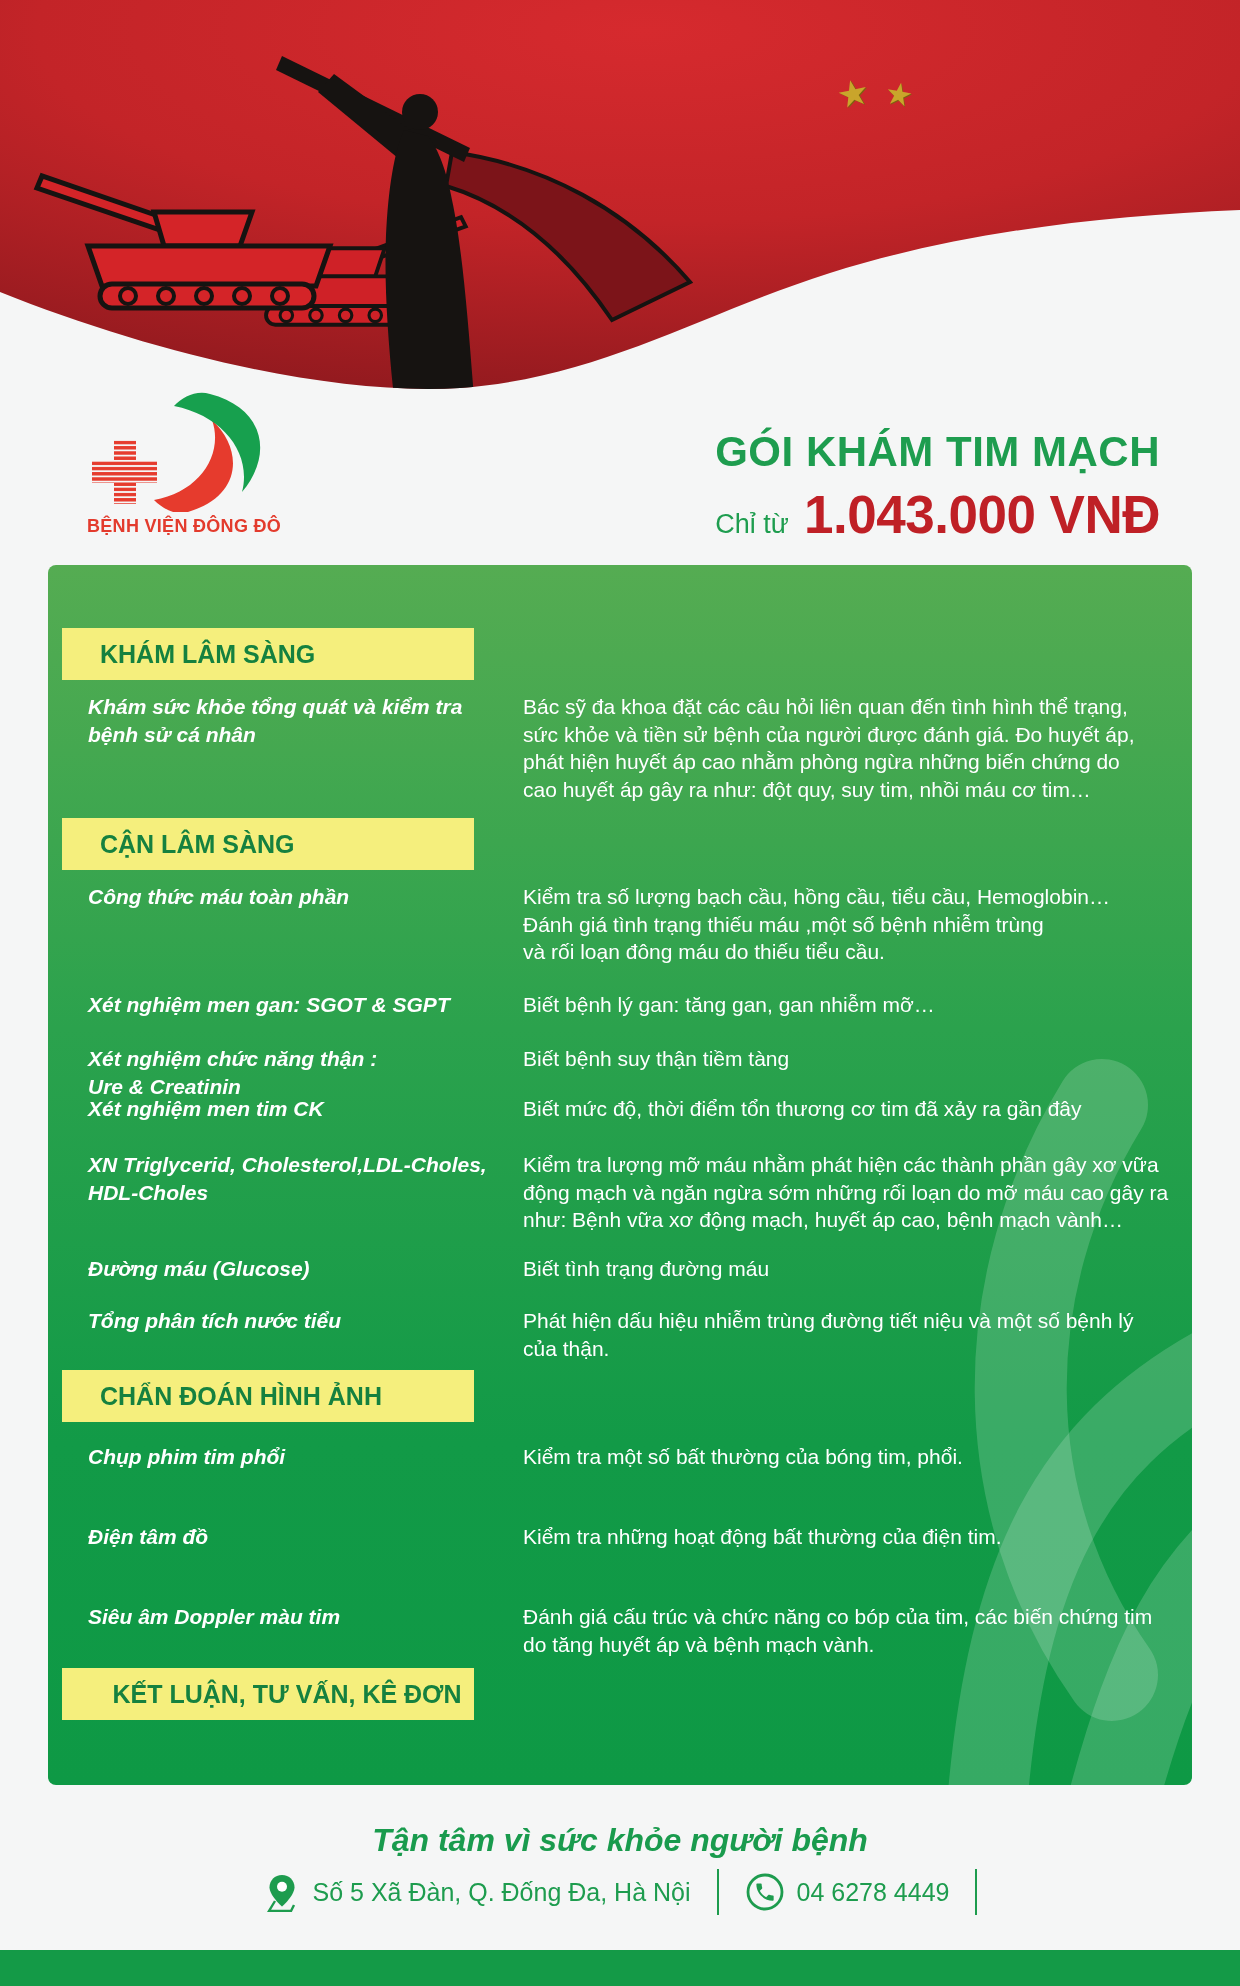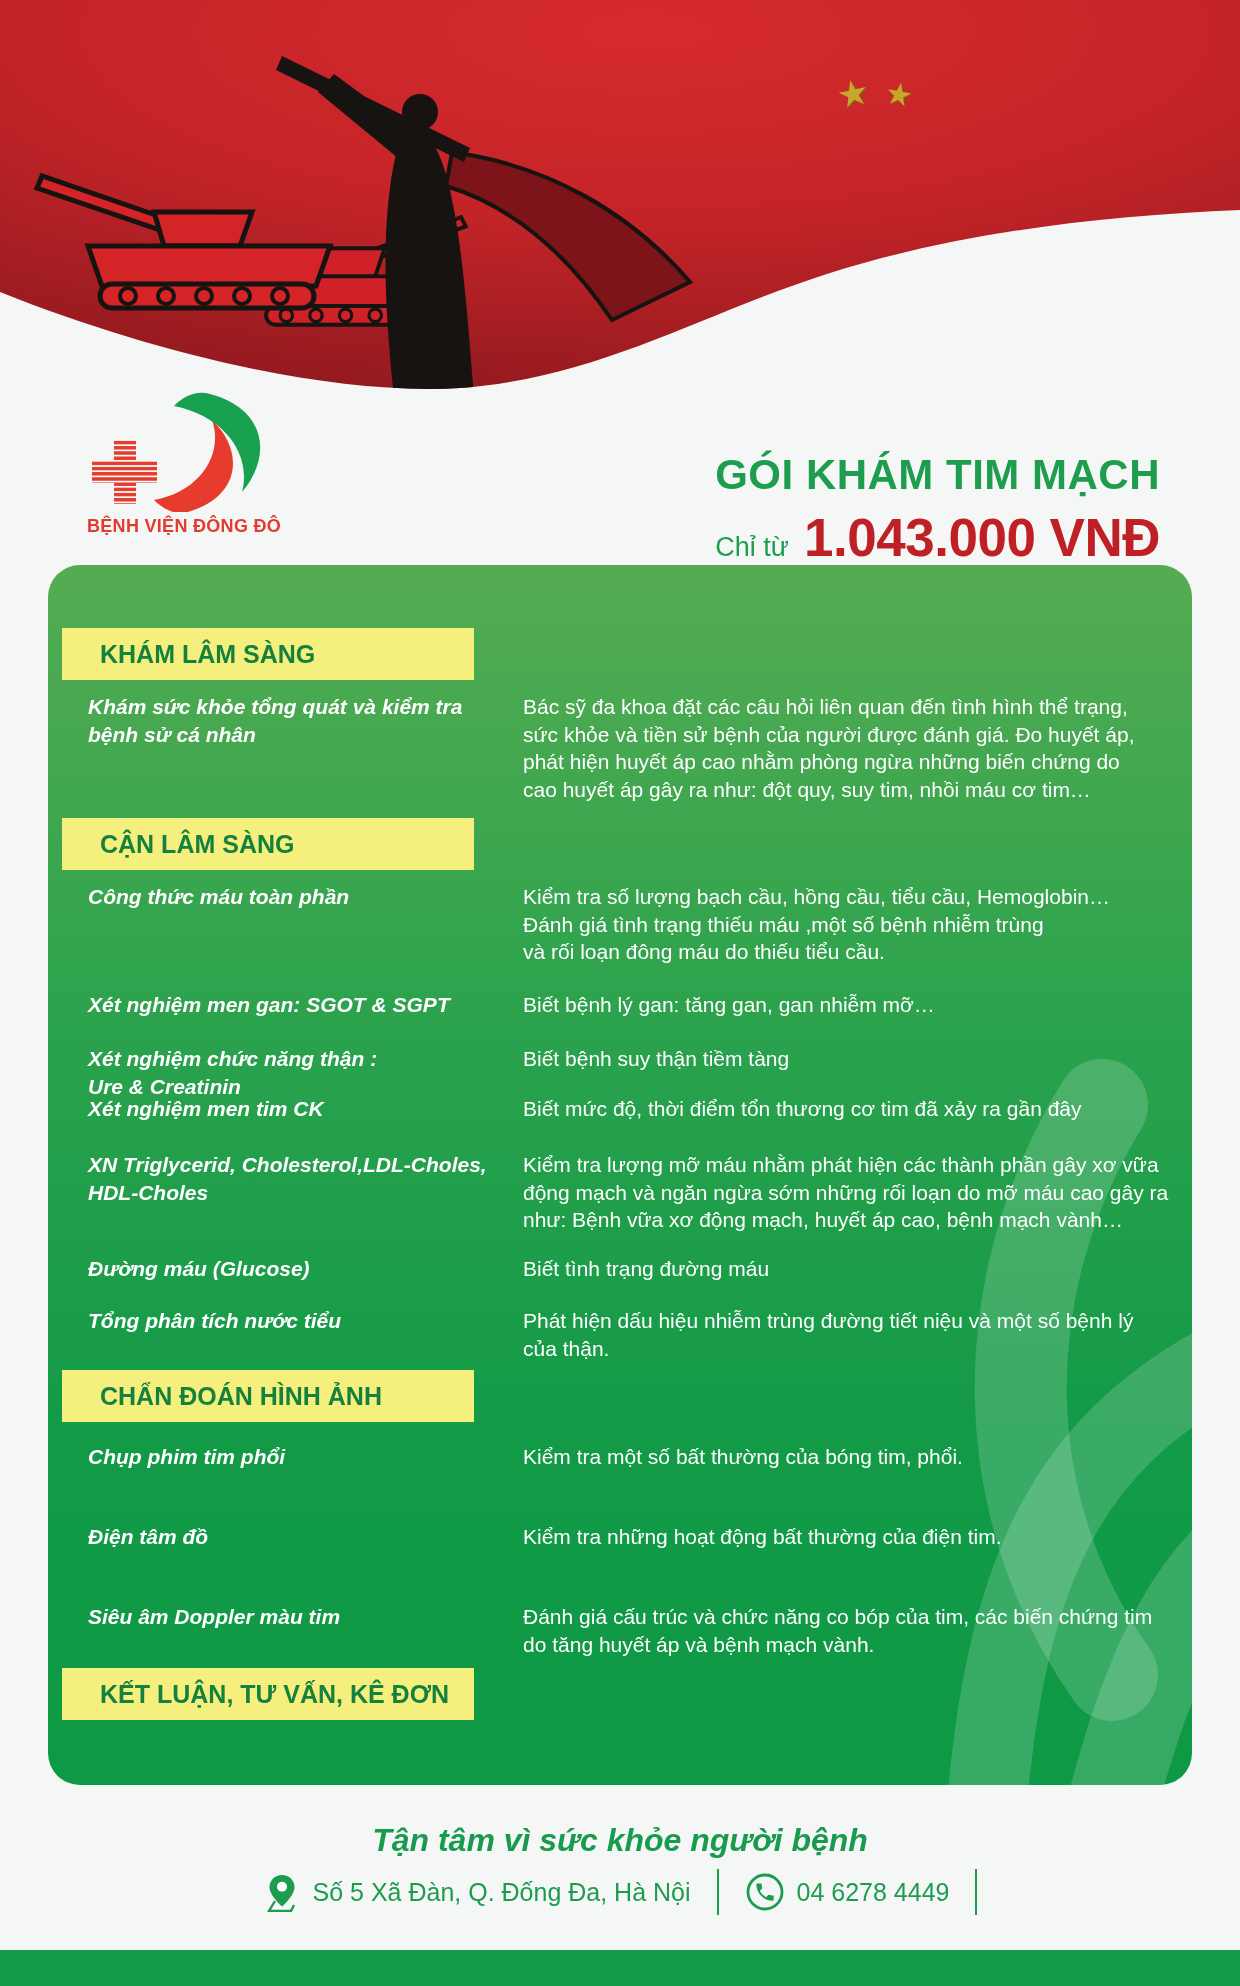--- a/index.html
+++ b/index.html
@@ -19,29 +19,29 @@
   .star{font-size:36px;color:#c9a52b;text-shadow:1px 1px 0 #7c6410;line-height:1;}
   .star.left{transform:rotate(-12deg);}
   .star.right{font-size:31px;transform:rotate(10deg);}
 
   .logo{position:absolute;left:75px;top:392px;width:250px;}
   .logo-caption{
     position:absolute;left:12px;top:124px;width:230px;
     color:#e33b2d;font-size:18px;font-weight:700;letter-spacing:.3px;white-space:nowrap;
   }
 
-  .pkg-head{position:absolute;right:80px;top:428px;text-align:right;margin-top:23px;}
+  .pkg-head{position:absolute;right:80px;top:428px;text-align:right;}
   .pkg-title{color:#1e9d4f;font-size:42px;font-weight:800;letter-spacing:.5px;white-space:nowrap;}
   .price-line{margin-top:8px;display:flex;justify-content:space-between;align-items:baseline;gap:14px;}
   .price-prefix{color:#1e9d4f;font-size:27px;font-weight:400;}
   .price-value{color:#bf2026;font-size:53px;font-weight:800;letter-spacing:-0.5px;white-space:nowrap;}
 
   .panel{
     position:absolute;left:48px;top:565px;width:1144px;height:1220px;
-    border-radius:32px;overflow:hidden;
+    border-radius:8px;overflow:hidden;
     background:linear-gradient(180deg,#55ac52 0%,#2ba24d 38%,#129a47 72%,#0e9945 100%);
   }
   .watermark{position:absolute;right:0;bottom:0;pointer-events:none;}
   .band{
     position:absolute;left:14px;width:412px;height:52px;
     background:#f5ef7d;color:#15813f;
     font-size:25px;font-weight:700;line-height:52px;
     padding-left:38px;box-sizing:border-box;white-space:nowrap;
   }
   .prow{position:absolute;left:0;width:100%;height:0;}
@@ -209,21 +209,21 @@
       </div>
       <div class="prow" style="top: 958px;">
         <div class="item">Điện tâm đồ</div>
         <div class="desc">Kiểm tra những hoạt động bất thường của điện tim.</div>
       </div>
       <div class="prow" style="top: 1038px;">
         <div class="item">Siêu âm Doppler màu tim</div>
         <div class="desc">Đánh giá cấu trúc và chức năng co bóp của tim, các biến chứng tim
 do tăng huyết áp và bệnh mạch vành.</div>
       </div>
-      <div class="band" style="top: 1103px;">KẾT LUẬN, TƯ VẤN, KÊ ĐƠN</div>
+      <div class="band" style="top: 1103px; text-align: center;">KẾT LUẬN, TƯ VẤN, KÊ ĐƠN</div>
     </div>
 </div>
 
 <div class="tagline">Tận tâm vì sức khỏe người bệnh</div>
 
 <div class="contact">
   <div class="citem">
     <svg width="38" height="40" viewBox="0 0 38 40">
       <path d="M12,29 L6,39 H28 L31,33" fill="none" stroke="#1d9c4e" stroke-width="2.4"></path>
       <path d="M19,3 C26.2,3 31.5,8.6 31.5,15.2 C31.5,23.5 19,34.5 19,34.5 C19,34.5 6.5,23.5 6.5,15.2 C6.5,8.6 11.8,3 19,3 Z" fill="#1d9c4e"></path>

